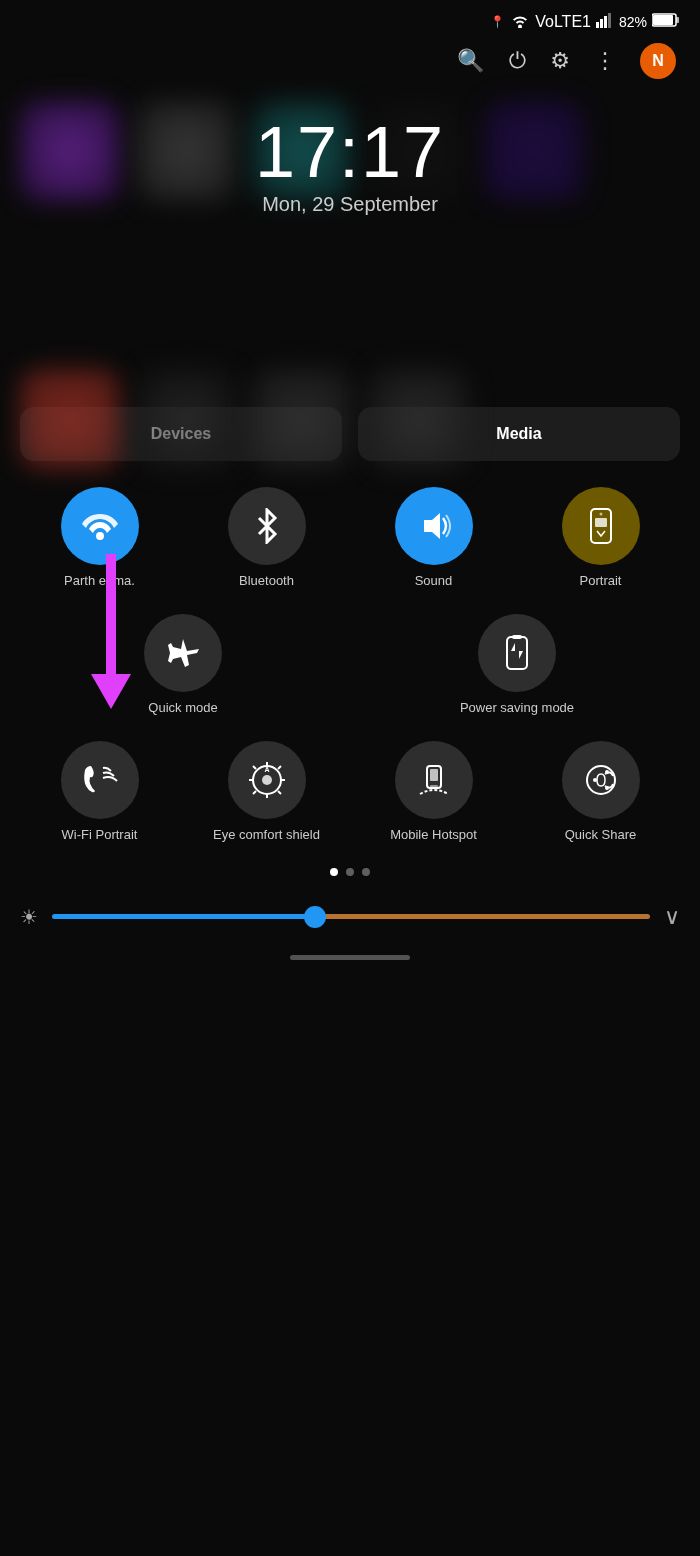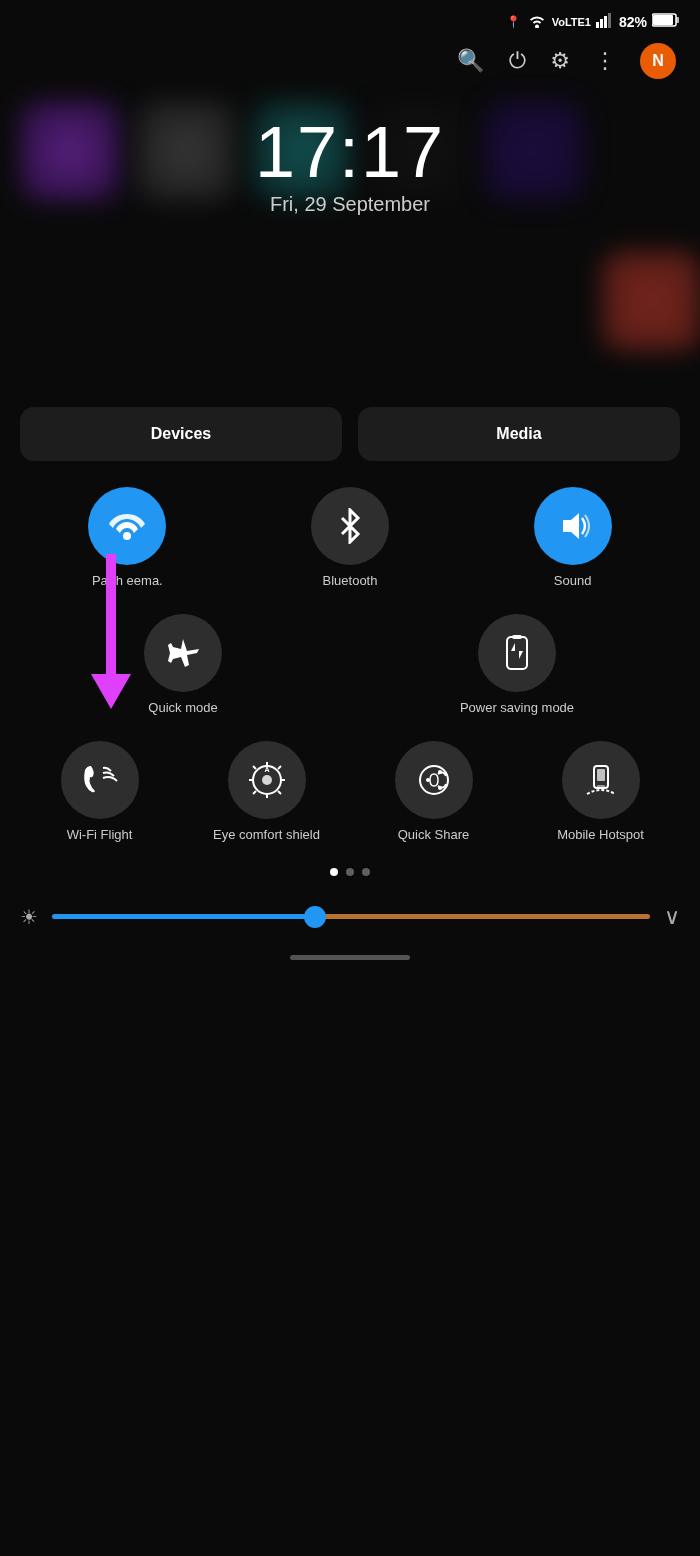--- a/index.html
+++ b/index.html
@@ -22,21 +22,21 @@
       gap: 6px;
       font-size: 13px;
     }
     .status-icons {
       display: flex;
       align-items: center;
       gap: 5px;
       font-size: 12px;
       color: #fff;
     }
-    .battery-text { font-size: 14px; font-weight: 700; }
+    .battery-text { font-size: 14px; font-weight: 400; }
 
     
     .top-bar {
       display: flex;
       justify-content: flex-end;
       align-items: center;
       padding: 4px 24px 12px;
       gap: 24px;
     }
     .top-bar-icon {
@@ -55,21 +55,21 @@
       font-size: 16px;
       font-weight: bold;
       color: white;
     }
 
     
     .app-icons-bg {
       position: relative;
       height: 320px;
       display: flex;
-      flex-direction: row;
+      flex-direction: column;
       gap: 18px;
       padding: 10px 20px;
     }
     .app-row {
       display: flex;
       gap: 16px;
       justify-content: flex-start;
     }
     .app-blob {
       width: 100px;
@@ -206,21 +206,21 @@
 <body>
 
 <div class="status-bar">
   <div class="status-icons">
     <span>📍</span>
     <span>
       <svg width="20" height="16" viewBox="0 0 20 16" fill="white">
         <path d="M10 12.5a2 2 0 1 1 0 4 2 2 0 0 1 0-4zm0-4a6 6 0 0 1 4.24 1.76l-1.42 1.42A4 4 0 0 0 10 10.5a4 4 0 0 0-2.82 1.18L5.76 10.26A6 6 0 0 1 10 8.5zm0-4a10 10 0 0 1 7.07 2.93l-1.41 1.41A8 8 0 0 0 10 6.5a8 8 0 0 0-5.66 2.34L2.93 7.43A10 10 0 0 1 10 4.5z"></path>
       </svg>
     </span>
-    <span style="font-size:11px;font-weight:bold;">VoLTE1</span>
+    <span style="font-size:16px;font-weight:normal;">VoLTE1</span>
     <span>
       <svg width="18" height="16" viewBox="0 0 18 16" fill="white">
         <rect x="0" y="10" width="3" height="6"></rect>
         <rect x="4" y="7" width="3" height="9"></rect>
         <rect x="8" y="4" width="3" height="12"></rect>
         <rect x="12" y="1" width="3" height="15" opacity="0.4"></rect>
       </svg>
     </span>
     <span class="battery-text">82%</span>
     <span>
@@ -245,21 +245,21 @@
   <div class="app-row">
     <div class="app-blob" style="background:radial-gradient(circle, #8b2fc9, #3a1060);"></div>
     <div class="app-blob" style="background:radial-gradient(circle, #555, #222);"></div>
     <div class="app-blob" style="background:radial-gradient(circle, #1a8080, #0a3030);"></div>
     <div class="app-blob" style="background:radial-gradient(circle, #222, #111); opacity:0.3;"></div>
     <div class="app-blob" style="background:radial-gradient(circle, #2a1060, #1a0840);"></div>
   </div>
 
   <div style="position:absolute; top:20px; left:0; right:0; text-align:center;">
     <div class="clock-time">17:17</div>
-    <div class="clock-date">Fri, 29 September</div>
+    <div class="clock-date">Mon, 29 September</div>
   </div>
   <div class="app-row" style="margin-top:150px;">
     <div class="app-blob" style="background:radial-gradient(circle, #c0392b, #7b241c);"></div>
     <div class="app-blob" style="background:radial-gradient(circle, #333, #111);"></div>
     <div class="app-blob" style="background:radial-gradient(circle, #444, #222); opacity:0.5;"></div>
     <div class="app-blob" style="background:radial-gradient(circle, #3a3a3a, #1a1a1a);"></div>
   </div>
 </div>
 
 <div class="device-media-row">
@@ -295,20 +295,31 @@
       <div class="toggle-circle toggle-active">
         <svg width="36" height="36" viewBox="0 0 36 36" fill="white">
           <polygon points="8,12 16,12 24,5 24,31 16,24 8,24"></polygon>
           <path d="M27 10 Q33 18 27 26" stroke="white" stroke-width="2.5" fill="none"></path>
           <path d="M30 7 Q38 18 30 29" stroke="white" stroke-width="2" fill="none" opacity="0.7"></path>
         </svg>
       </div>
       <span class="toggle-label">Sound</span>
     </div>
 
+    <div class="toggle-item">
+      <div class="toggle-circle toggle-portrait">
+        <svg width="30" height="36" viewBox="0 0 30 36" fill="white">
+          <rect x="5" y="1" width="20" height="34" rx="4" ry="4" stroke="white" stroke-width="2" fill="none"></rect>
+          <rect x="9" y="10" width="12" height="9" rx="1" fill="white" opacity="0.8"></rect>
+          <circle cx="15" cy="6" r="1.5" fill="white" opacity="0.6"></circle>
+          <path d="M11 23 L15 28 L19 23" stroke="white" stroke-width="1.5" fill="none"></path>
+        </svg>
+      </div>
+      <span class="toggle-label">Portrait</span>
+    </div>
   </div>
 
   <div style="position:relative;">
 
     <div style="position:absolute; left:70px; top:-60px; z-index:20; pointer-events:none;">
       <svg width="50" height="160" viewBox="0 0 50 160">
         <line x1="25" y1="0" x2="25" y2="130" stroke="#e040fb" stroke-width="10" stroke-linecap="round"></line>
         <polygon points="25,155 5,120 45,120" fill="#e040fb"></polygon>
       </svg>
     </div>
@@ -343,21 +354,21 @@
 
     <div class="toggle-item">
       <div class="toggle-circle toggle-inactive">
         <svg width="38" height="36" viewBox="0 0 38 36" fill="white">
           <path d="M4 8 Q6 4 10 4 Q14 10 12 14 Q11 16 9 15 Q7 22 14 29 Q13 31 11 30 Q7 28 5 24 Q2 18 4 8Z" fill="white"></path>
           <path d="M22 6 Q26 5 30 9" stroke="white" stroke-width="2" fill="none"></path>
           <path d="M22 11 Q28 9 33 14" stroke="white" stroke-width="2" fill="none"></path>
           <path d="M22 16 Q30 13 36 19" stroke="white" stroke-width="2" fill="none"></path>
         </svg>
       </div>
-      <span class="toggle-label">Wi-Fi Flight</span>
+      <span class="toggle-label">Wi-Fi Portrait</span>
     </div>
 
     <div class="toggle-item">
       <div class="toggle-circle toggle-inactive">
         <svg width="36" height="36" viewBox="0 0 36 36" fill="white">
           <circle cx="18" cy="18" r="14" stroke="white" stroke-width="2" fill="none"></circle>
           <circle cx="18" cy="18" r="5" fill="white" opacity="0.8"></circle>
           <text x="18" y="10" text-anchor="middle" font-size="7" fill="white" font-weight="bold">A</text>
           <line x1="4" y1="18" x2="0" y2="18" stroke="white" stroke-width="2"></line>
           <line x1="32" y1="18" x2="36" y2="18" stroke="white" stroke-width="2"></line>
@@ -367,44 +378,44 @@
           <line x1="29" y1="7" x2="32" y2="4" stroke="white" stroke-width="2"></line>
           <line x1="7" y1="29" x2="4" y2="32" stroke="white" stroke-width="2"></line>
           <line x1="29" y1="29" x2="32" y2="32" stroke="white" stroke-width="2"></line>
         </svg>
       </div>
       <span class="toggle-label">Eye comfort shield</span>
     </div>
 
     <div class="toggle-item">
       <div class="toggle-circle toggle-inactive">
+        <svg width="34" height="36" viewBox="0 0 34 36" fill="white">
+          <rect x="10" y="4" width="14" height="22" rx="3" ry="3" stroke="white" stroke-width="2" fill="none"></rect>
+          <rect x="13" y="7" width="8" height="12" rx="1" fill="white" opacity="0.7"></rect>
+          <rect x="13" y="23" width="8" height="4" rx="1" fill="white" opacity="0.5"></rect>
+          <path d="M3 32 Q17 24 31 32" stroke="white" stroke-width="2" fill="none" stroke-dasharray="3,2"></path>
+        </svg>
+      </div>
+      <span class="toggle-label">Mobile Hotspot</span>
+    </div>
+
+    <div class="toggle-item">
+      <div class="toggle-circle toggle-inactive">
         <svg width="36" height="36" viewBox="0 0 36 36" fill="white">
           <circle cx="18" cy="18" r="14" stroke="white" stroke-width="2" fill="none"></circle>
           <path d="M14 18 Q14 12 18 12 Q22 12 22 18 Q22 24 18 24 Q14 24 14 18Z" stroke="white" stroke-width="1.5" fill="none"></path>
           <path d="M22 12 Q28 8 30 14" stroke="white" stroke-width="2" fill="none"></path>
           <path d="M22 24 Q28 28 30 22" stroke="white" stroke-width="2" fill="none"></path>
           <circle cx="12" cy="18" r="2" fill="white"></circle>
           <circle cx="24" cy="10" r="2" fill="white"></circle>
           <circle cx="24" cy="26" r="2" fill="white"></circle>
         </svg>
       </div>
       <span class="toggle-label">Quick Share</span>
     </div>
-
-    <div class="toggle-item">
-      <div class="toggle-circle toggle-inactive">
-        <svg width="34" height="36" viewBox="0 0 34 36" fill="white">
-          <rect x="10" y="4" width="14" height="22" rx="3" ry="3" stroke="white" stroke-width="2" fill="none"></rect>
-          <rect x="13" y="7" width="8" height="12" rx="1" fill="white" opacity="0.7"></rect>
-          <rect x="13" y="23" width="8" height="4" rx="1" fill="white" opacity="0.5"></rect>
-          <path d="M3 32 Q17 24 31 32" stroke="white" stroke-width="2" fill="none" stroke-dasharray="3,2"></path>
-        </svg>
-      </div>
-      <span class="toggle-label">Mobile Hotspot</span>
-    </div>
   </div>
 </div>
 
 <div class="pagination-dots">
   <div class="dot dot-active"></div>
   <div class="dot dot-inactive"></div>
   <div class="dot dot-inactive"></div>
 </div>
 
 <div class="brightness-row">

